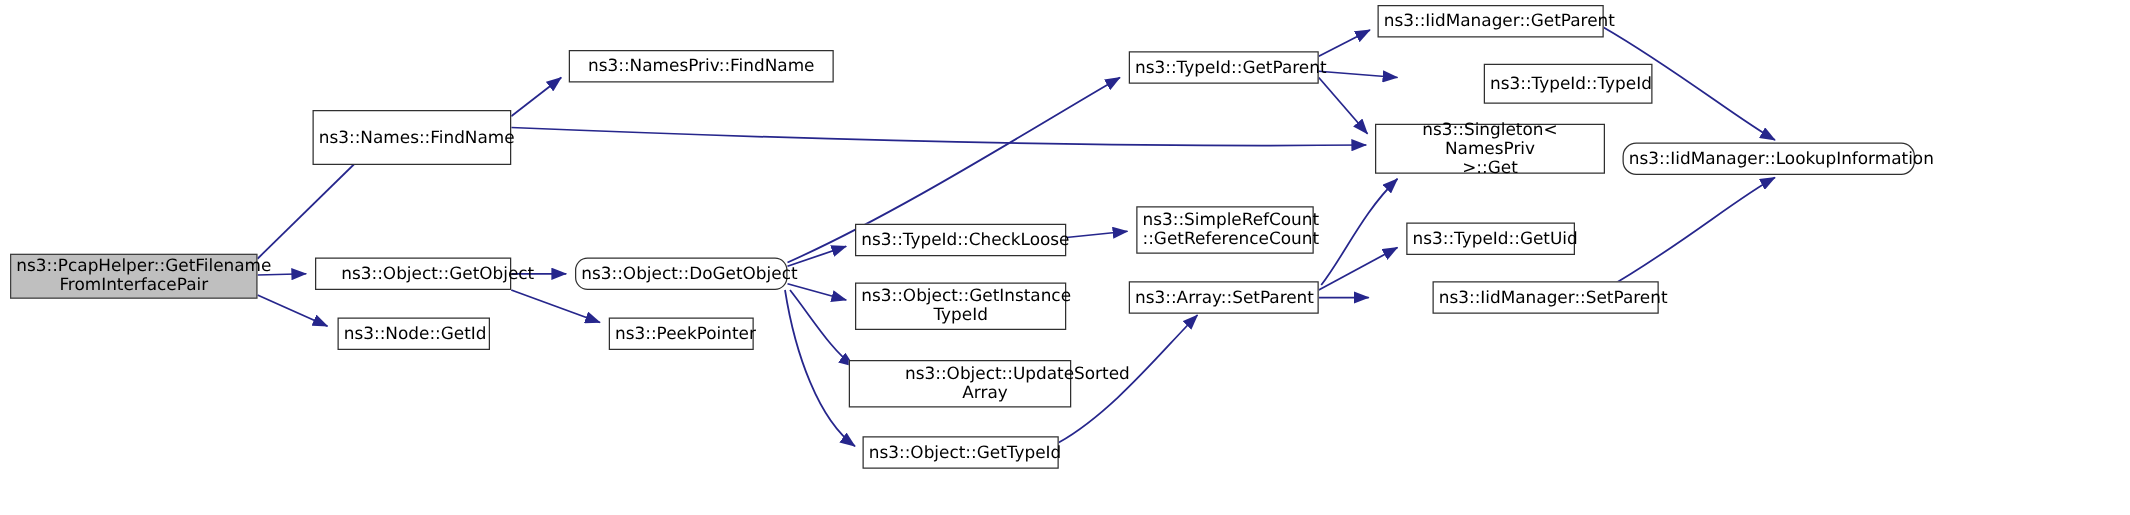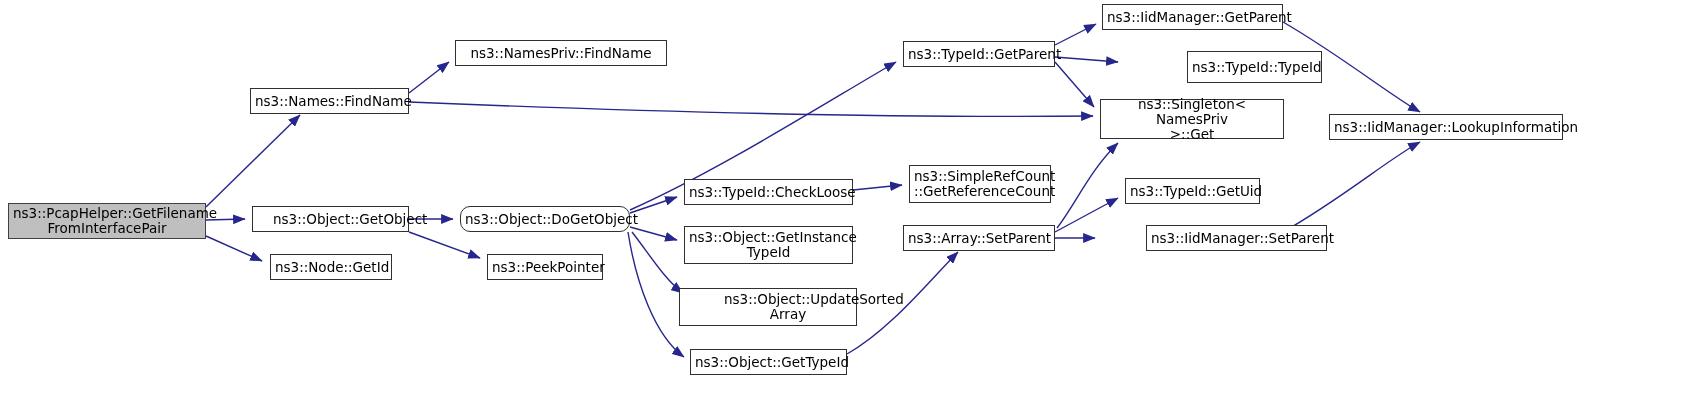--- a/index.html
+++ b/index.html
@@ -83,21 +83,21 @@
         <path d="M 1055,57 L 1118,62" fill="none" stroke="#26268c" stroke-width="1.4" marker-end="url(#arrowhead)"></path>
         <path d="M 1055,62 L 1094,107" fill="none" stroke="#26268c" stroke-width="1.4" marker-end="url(#arrowhead)"></path>
         <path d="M 1283,22 C 1340,55 1390,95 1420,112" fill="none" stroke="#26268c" stroke-width="1.4" marker-end="url(#arrowhead)"></path>
         <path d="M 1283,232 C 1340,200 1390,158 1420,142" fill="none" stroke="#26268c" stroke-width="1.4" marker-end="url(#arrowhead)"></path>
       </g>
   </svg>
 
   <div id="nodes-layer">
       <div class="node highlight" style="left: 8px; top: 203px; width: 198px; height: 36px;"><span class="node-label">ns3::PcapHelper::GetFilename
 FromInterfacePair</span></div>
-      <div class="node" style="left: 250px; top: 88px; width: 159px; height: 26px; justify-content: flex-end;"><span class="node-label">ns3::Names::FindName</span></div>
+      <div class="node" style="left: 250px; top: 88px; width: 159px; height: 44px; justify-content: flex-end;"><span class="node-label">ns3::Names::FindName</span></div>
       <div class="node" style="left: 455px; top: 40px; width: 212px; height: 26px;"><span class="node-label">ns3::NamesPriv::FindName</span></div>
       <div class="node" style="left: 252px; top: 206px; width: 157px; height: 26px; padding-left: 20px;"><span class="node-label">ns3::Object::GetObject</span></div>
       <div class="node" style="left: 270px; top: 254px; width: 122px; height: 26px;"><span class="node-label">ns3::Node::GetId</span></div>
       <div class="node" style="left: 460px; top: 206px; width: 170px; height: 26px; border-radius: 10px;"><span class="node-label">ns3::Object::DoGetObject</span></div>
       <div class="node" style="left: 487px; top: 254px; width: 116px; height: 26px;"><span class="node-label">ns3::PeekPointer</span></div>
       <div class="node" style="left: 684px; top: 179px; width: 169px; height: 26px;"><span class="node-label">ns3::TypeId::CheckLoose</span></div>
       <div class="node" style="left: 684px; top: 226px; width: 169px; height: 38px;"><span class="node-label">ns3::Object::GetInstance
 TypeId</span></div>
       <div class="node" style="left: 679px; top: 288px; width: 178px; height: 38px; padding-left: 44px;"><span class="node-label">ns3::Object::UpdateSorted
 Array</span></div>
@@ -105,16 +105,16 @@
       <div class="node" style="left: 909px; top: 165px; width: 142px; height: 38px;"><span class="node-label">ns3::SimpleRefCount
 ::GetReferenceCount</span></div>
       <div class="node" style="left: 903px; top: 225px; width: 152px; height: 26px;"><span class="node-label">ns3::Array::SetParent</span></div>
       <div class="node" style="left: 903px; top: 41px; width: 152px; height: 26px;"><span class="node-label">ns3::TypeId::GetParent</span></div>
       <div class="node" style="left: 1102px; top: 4px; width: 181px; height: 26px;"><span class="node-label">ns3::IidManager::GetParent</span></div>
       <div class="node" style="left: 1187px; top: 51px; width: 135px; height: 32px;"><span class="node-label">ns3::TypeId::TypeId</span></div>
       <div class="node" style="left: 1100px; top: 99px; width: 184px; height: 40px;"><span class="node-label">ns3::Singleton&lt; NamesPriv
 &gt;::Get</span></div>
       <div class="node" style="left: 1125px; top: 178px; width: 135px; height: 26px;"><span class="node-label">ns3::TypeId::GetUid</span></div>
       <div class="node" style="left: 1102px; top: 225px; width: 181px; height: 26px; margin-left: 44px;"><span class="node-label">ns3::IidManager::SetParent</span></div>
-      <div class="node" style="left: 1329px; top: 114px; width: 234px; height: 26px;"><span class="node-label">ns3::IidManager::LookupInformation</span></div>
+      <div class="node" style="left: 1298px; top: 114px; width: 234px; height: 26px; border-radius: 11px;"><span class="node-label">ns3::IidManager::LookupInformation</span></div>
     </div>
 
 </div>
 
 </body></html>

